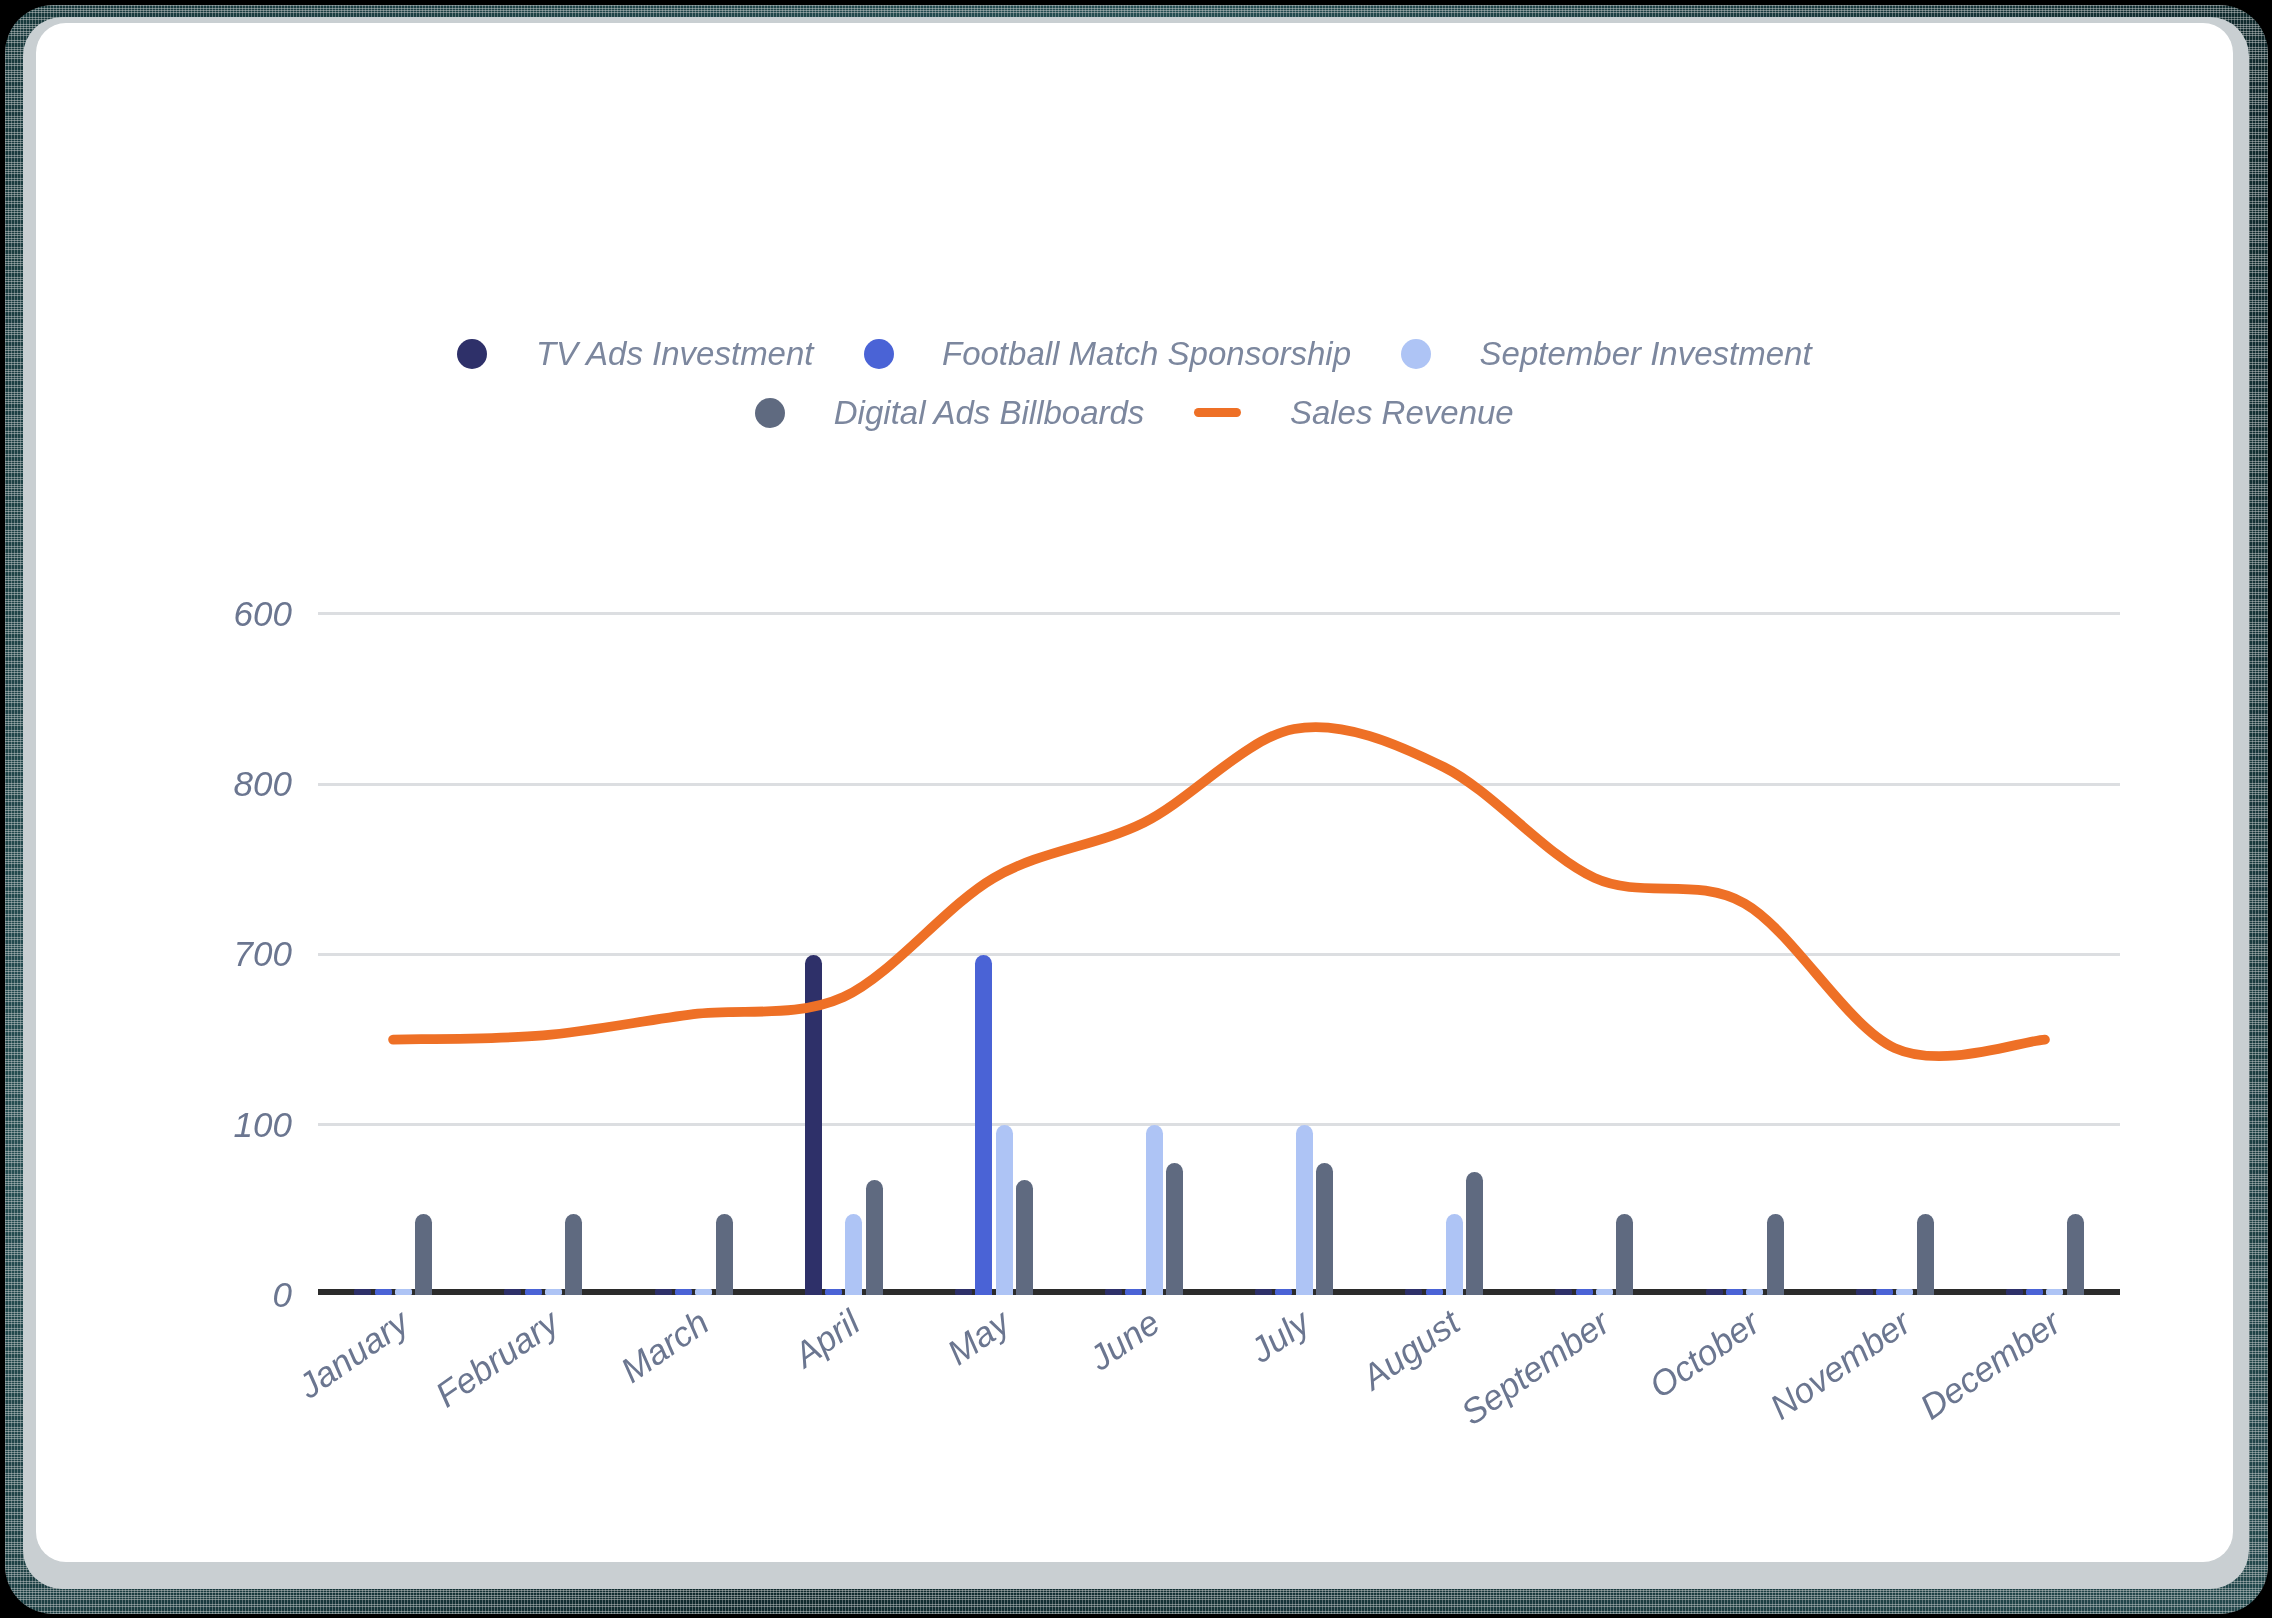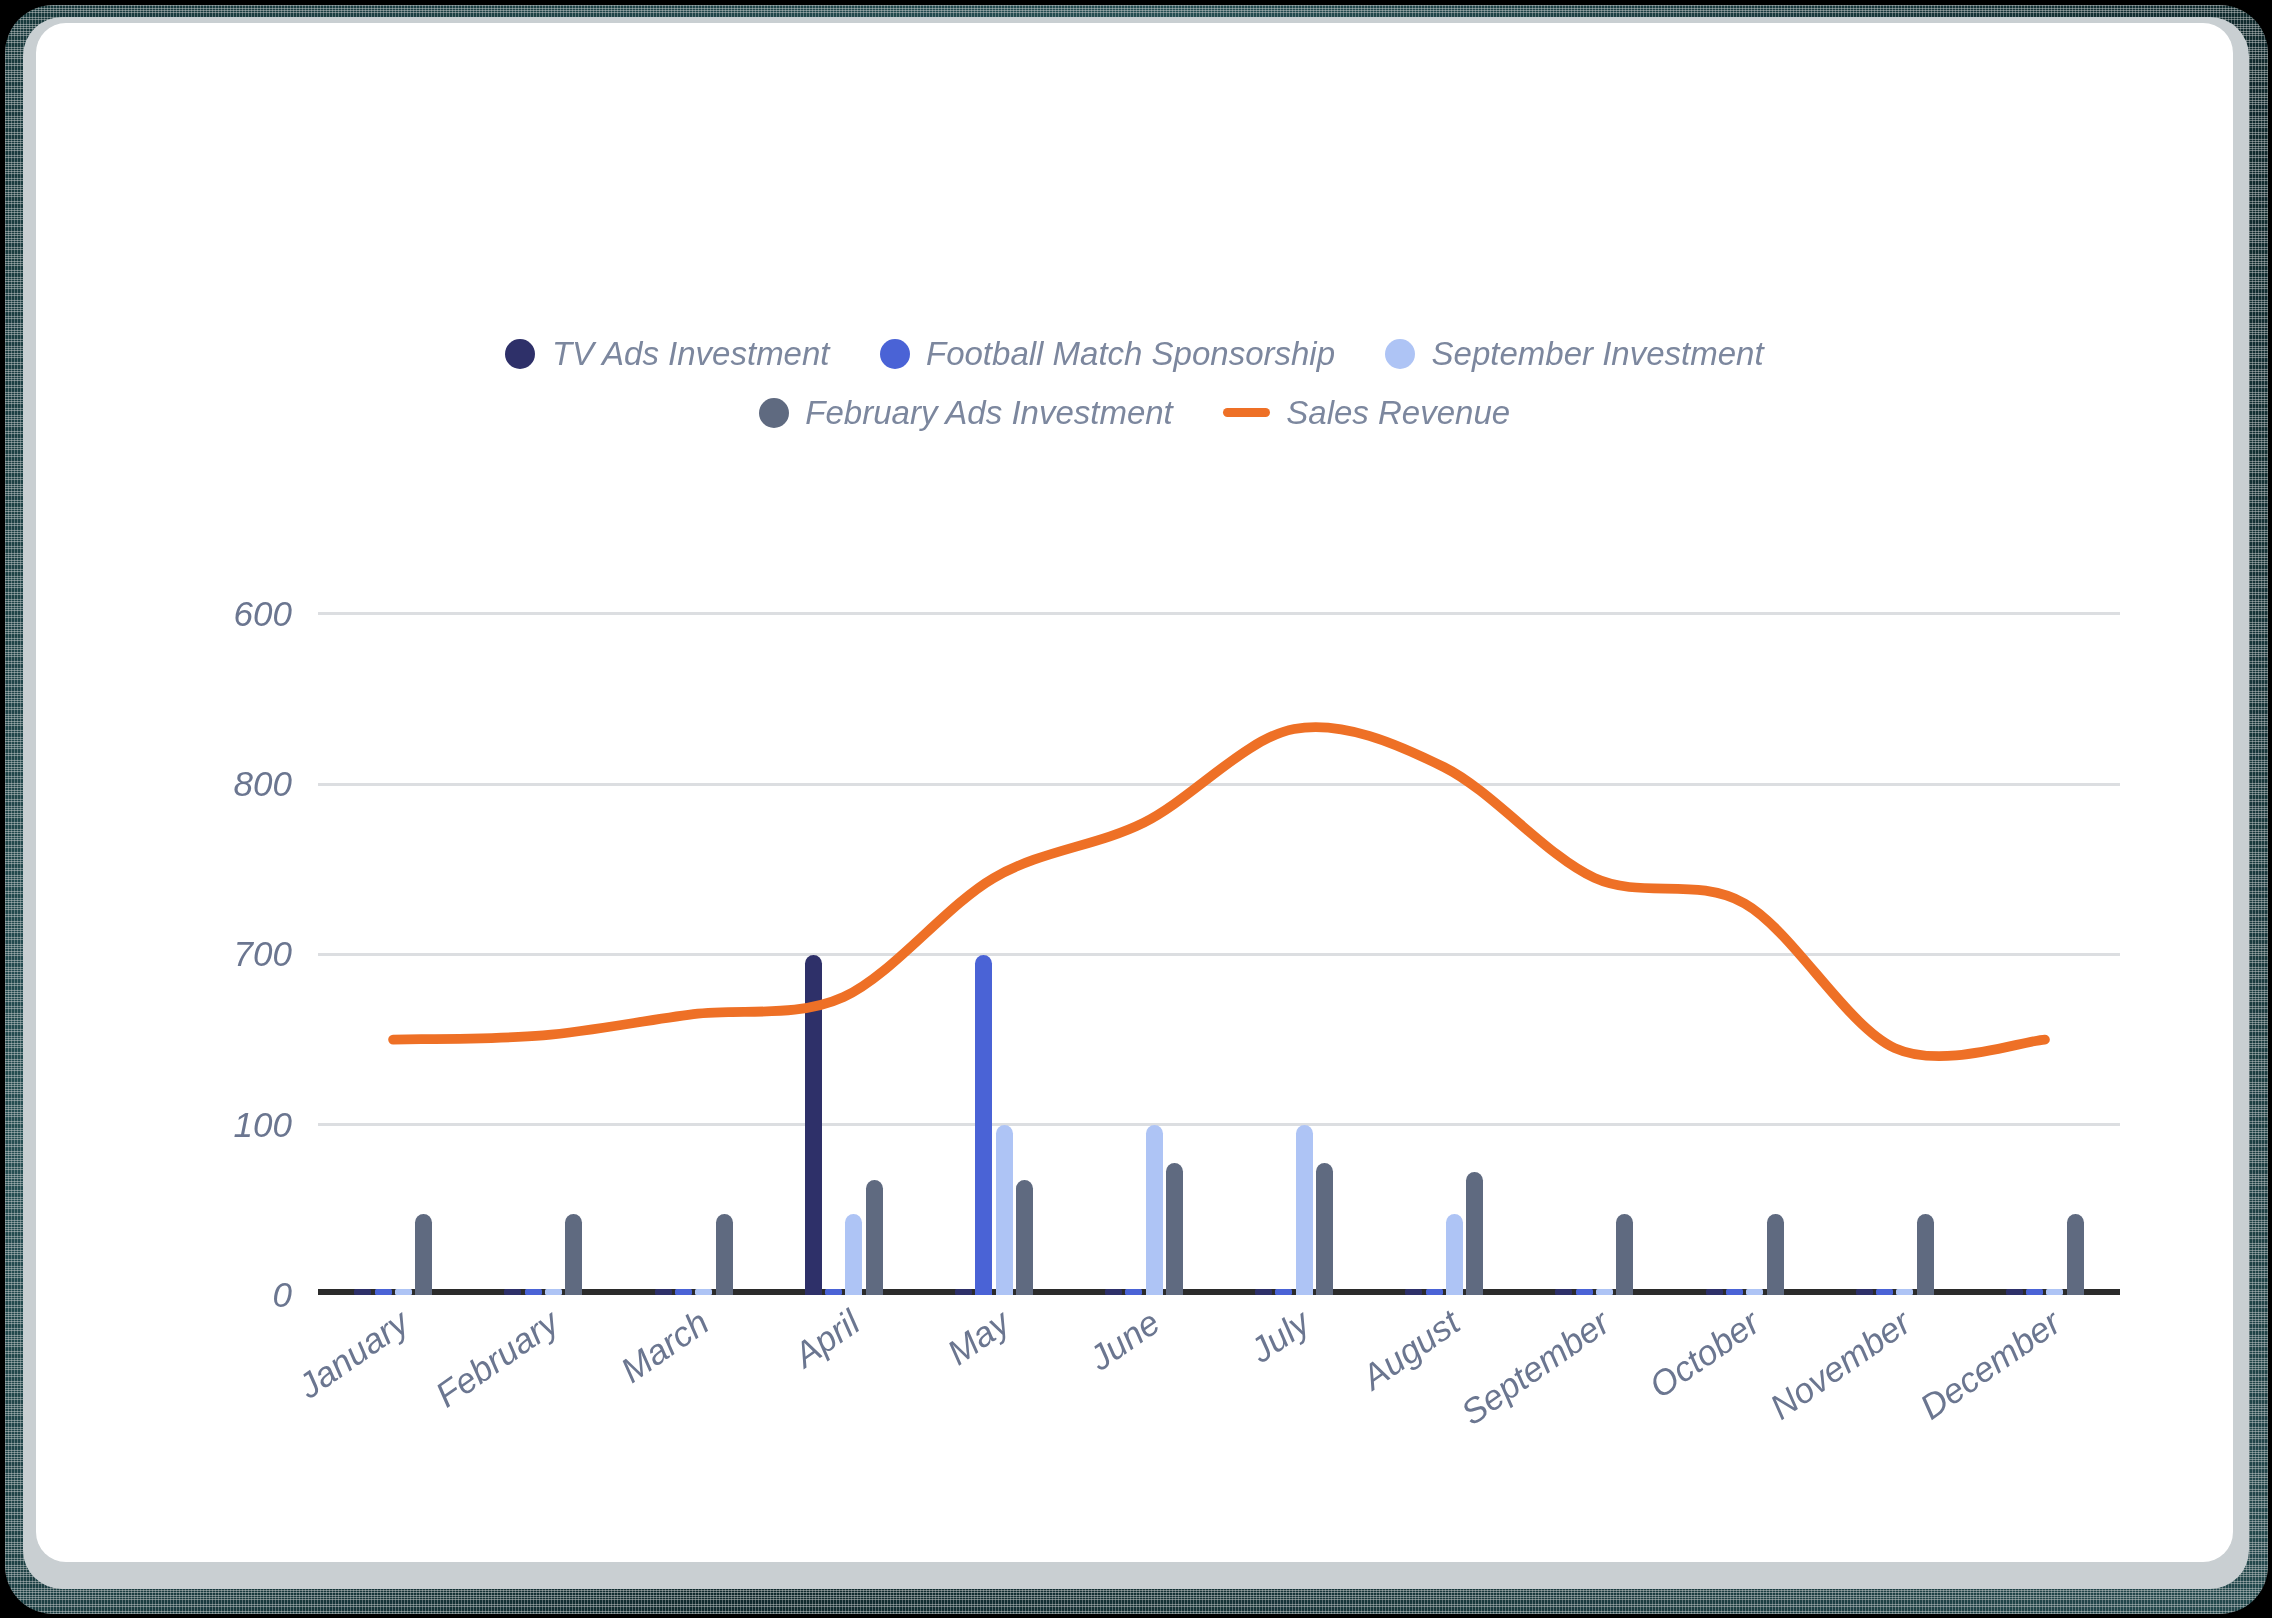--- a/index.html
+++ b/index.html
@@ -91,20 +91,21 @@
     width: 47px;
     height: 8.3px;
     border-radius: 4.5px;
     flex: 0 0 auto;
   }
   .legend-label {
     font-size: 33px;
     font-style: italic;
     color: #7c879e;
     white-space: nowrap;
+    margin-left: 32px;
   }
 
   
   .plot {
     position: absolute;
     left: 282px;
     top: 591px;
     width: 1802px;
     height: 681px;
   }
@@ -196,21 +197,21 @@
         <span class="legend-label">Football Match Sponsorship</span>
       </div>
       <div class="legend-item">
         <span class="legend-dot" id="ld2" style="background: rgb(174, 196, 245);"></span>
         <span class="legend-label">September Investment</span>
       </div>
     </div>
     <div class="legend-row row2">
       <div class="legend-item">
         <span class="legend-dot" id="ld3" style="background: rgb(95, 106, 128);"></span>
-        <span class="legend-label">February Ads Investment</span>
+        <span class="legend-label">Digital Ads Billboards</span>
       </div>
       <div class="legend-item">
         <span class="legend-line" id="ld4" style="background: rgb(238, 112, 38);"></span>
         <span class="legend-label">Sales Revenue</span>
       </div>
     </div>
   </div>
 
   <div class="plot" id="plot">
     <div class="axis-line"></div>

